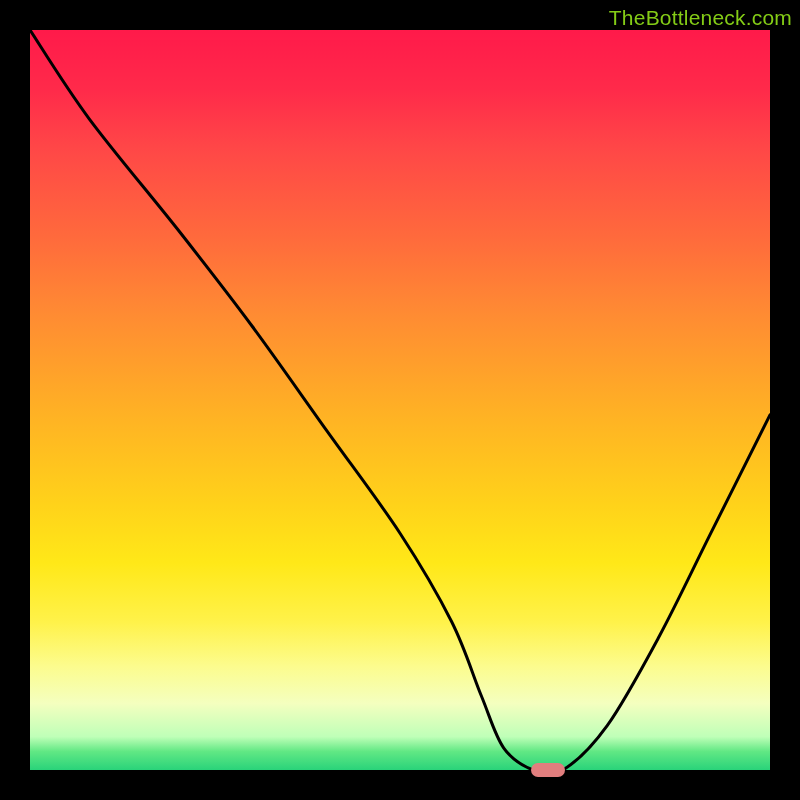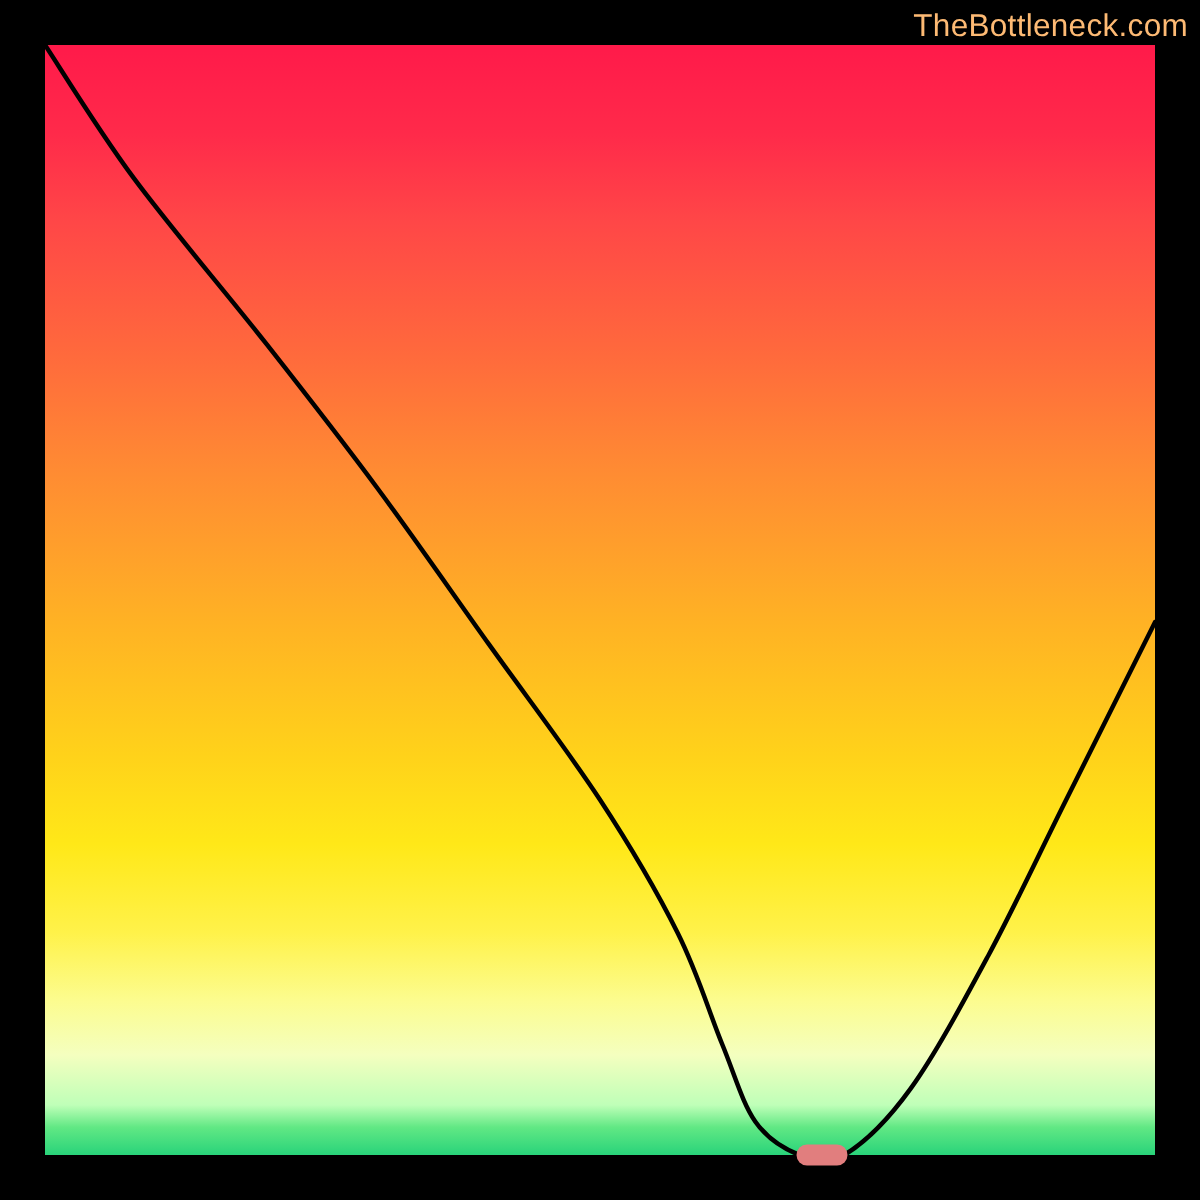--- a/index.html
+++ b/index.html
@@ -46,21 +46,21 @@
     width: 740px;
     height: 740px;
     pointer-events: none;
   }
   .watermark {
     position: absolute;
     top: 6px;
     right: 8px;
     font-family: Arial, Helvetica, sans-serif;
     font-size: 21px;
-    color: #fdba74;
+    color: #84cc16;
     letter-spacing: 0.2px;
     user-select: none;
   }
   .marker {
     position: absolute;
     width: 34px;
     height: 14px;
     border-radius: 7px;
     background: #e17e7e;
     transform: translate(-50%, -50%);

